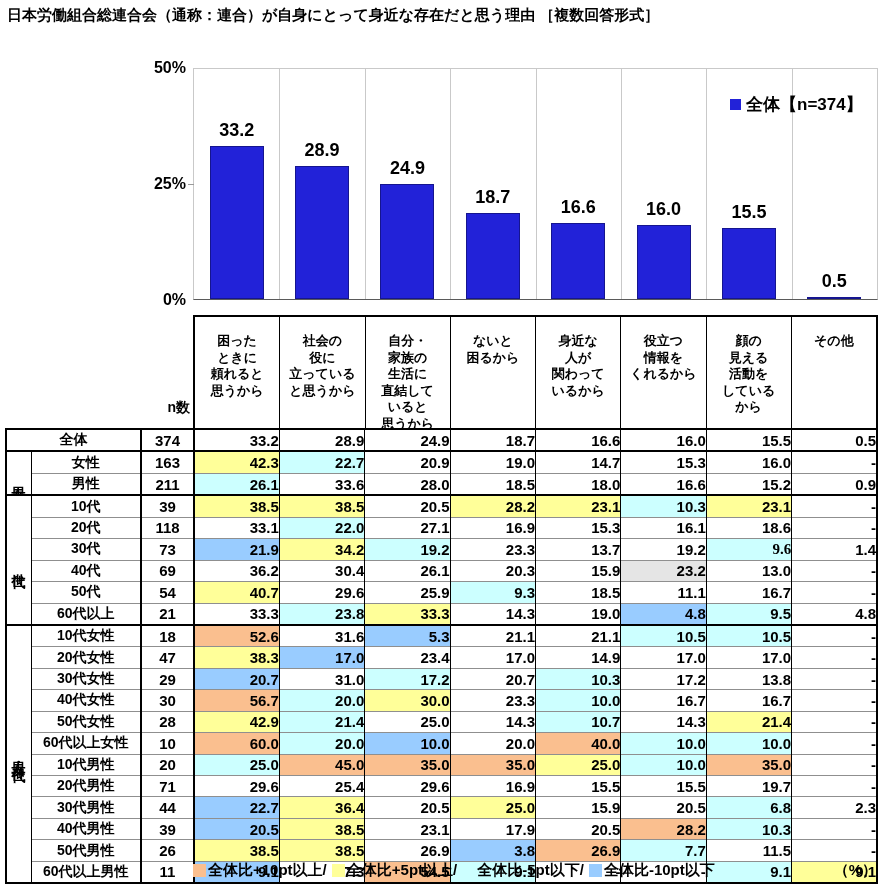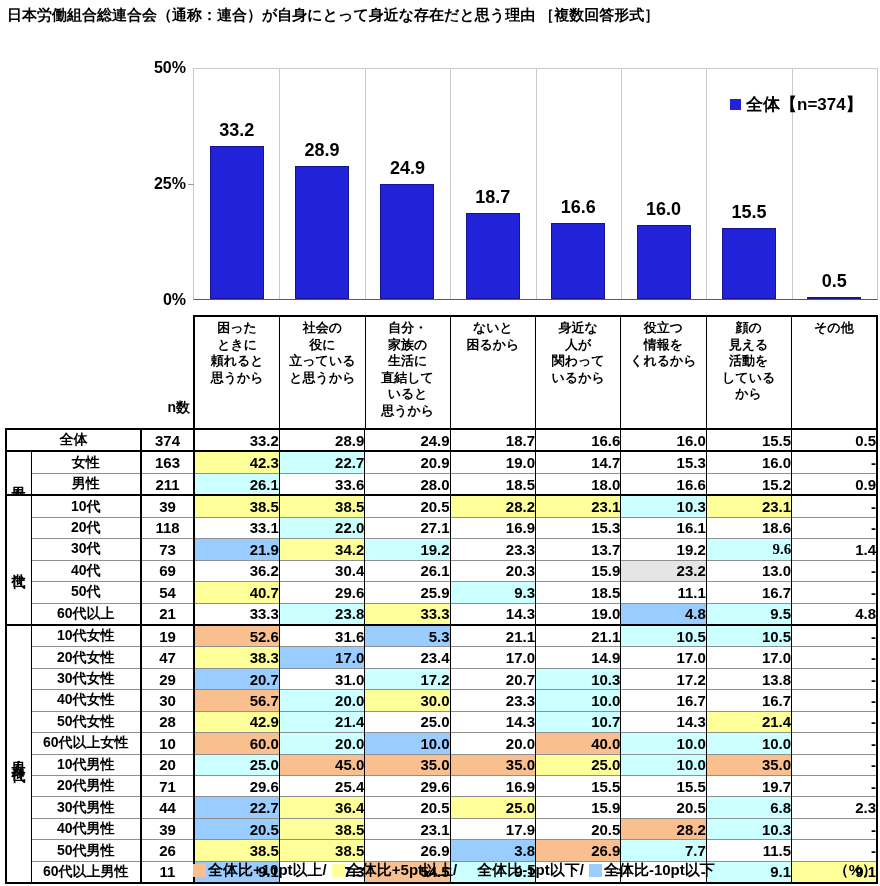--- a/index.html
+++ b/index.html
@@ -20,21 +20,21 @@
   .bar{position:absolute;bottom:0;width:54px;box-sizing:border-box;}
   .bval{position:absolute;transform:translateX(-50%);font-size:18px;white-space:nowrap;}
   #chart-legend{position:absolute;left:730px;top:93px;display:flex;align-items:center;font-size:17px;}
   .lsq{width:11px;height:11px;display:inline-block;margin-right:5px;}
   #cat-header{
     position:absolute;left:193px;top:315px;width:685px;height:113px;box-sizing:border-box;
     display:flex;border:2px solid #000;border-bottom:none;background:#fff;
   }
   .cat-cell{
     flex:1 1 0;border-left:1px solid #000;text-align:center;font-size:13px;line-height:16.5px;
-    padding-top:3px;white-space:pre-line;overflow:hidden;
+    padding-top:16px;white-space:pre-line;overflow:hidden;
   }
   .cat-cell:first-child{border-left:none;}
   #nhdr{position:absolute;left:140px;top:399px;width:50px;text-align:right;font-size:14px;}
   #tbl{
     position:absolute;left:5px;top:428px;width:873px;border-collapse:collapse;table-layout:fixed;
     border:2px solid #000;font-size:15px;
   }
   #tbl td{border-top:1px solid #8f8f8f;height:20.45px;padding:0;overflow:hidden;vertical-align:middle;}
   #tbl tr.sec td{border-top:2px solid #000;}
   td.grp{border-right:1px solid #000;text-align:center;}
@@ -245,21 +245,21 @@
           <td class="val" style="background: rgb(255, 255, 153);">33.3</td>
           <td class="val">14.3</td>
           <td class="val">19.0</td>
           <td class="val" style="background: rgb(153, 204, 255);">4.8</td>
           <td class="val" style="background: rgb(204, 255, 255);">9.5</td>
           <td class="val">4.8</td>
         </tr>
         <tr class="sec">
           <td class="grp" rowspan="12"><span>男女・世代</span></td>
           <td class="lbl">10代女性</td>
-          <td class="ncell">19</td>
+          <td class="ncell">18</td>
           <td class="val" style="background: rgb(250, 191, 143);">52.6</td>
           <td class="val">31.6</td>
           <td class="val" style="background: rgb(153, 204, 255);">5.3</td>
           <td class="val">21.1</td>
           <td class="val">21.1</td>
           <td class="val" style="background: rgb(204, 255, 255);">10.5</td>
           <td class="val" style="background: rgb(204, 255, 255);">10.5</td>
           <td class="val">-</td>
         </tr>
         <tr>

